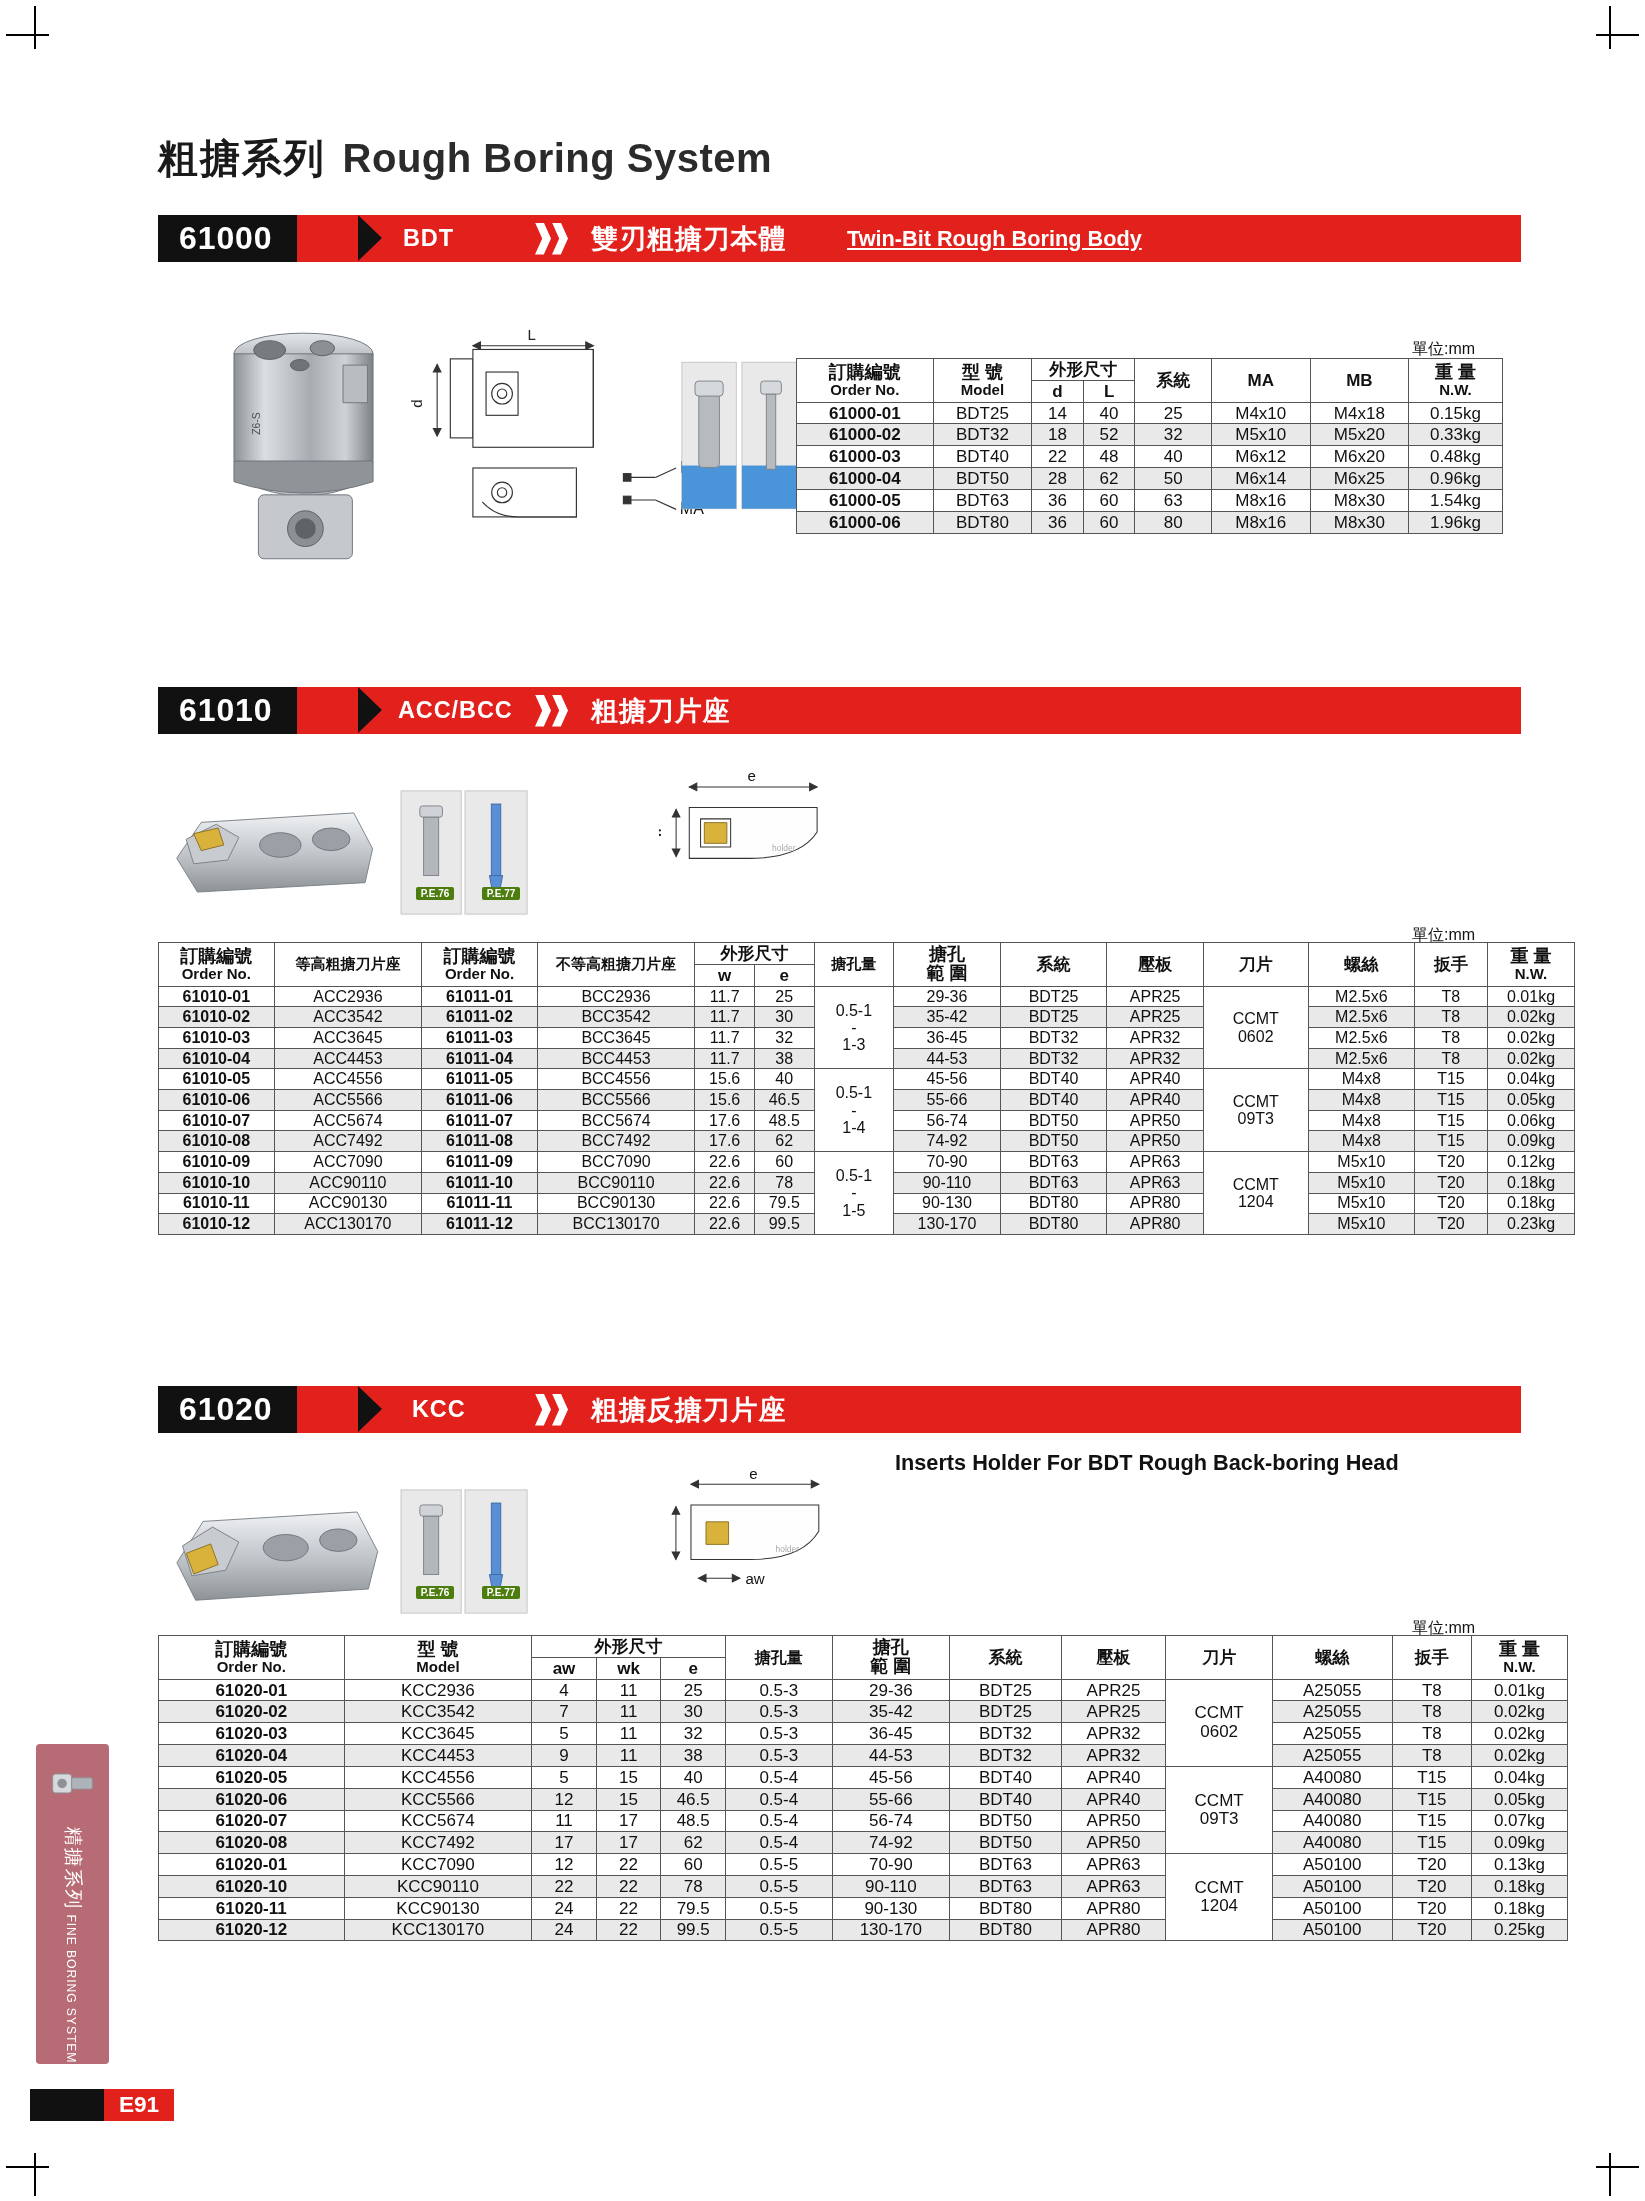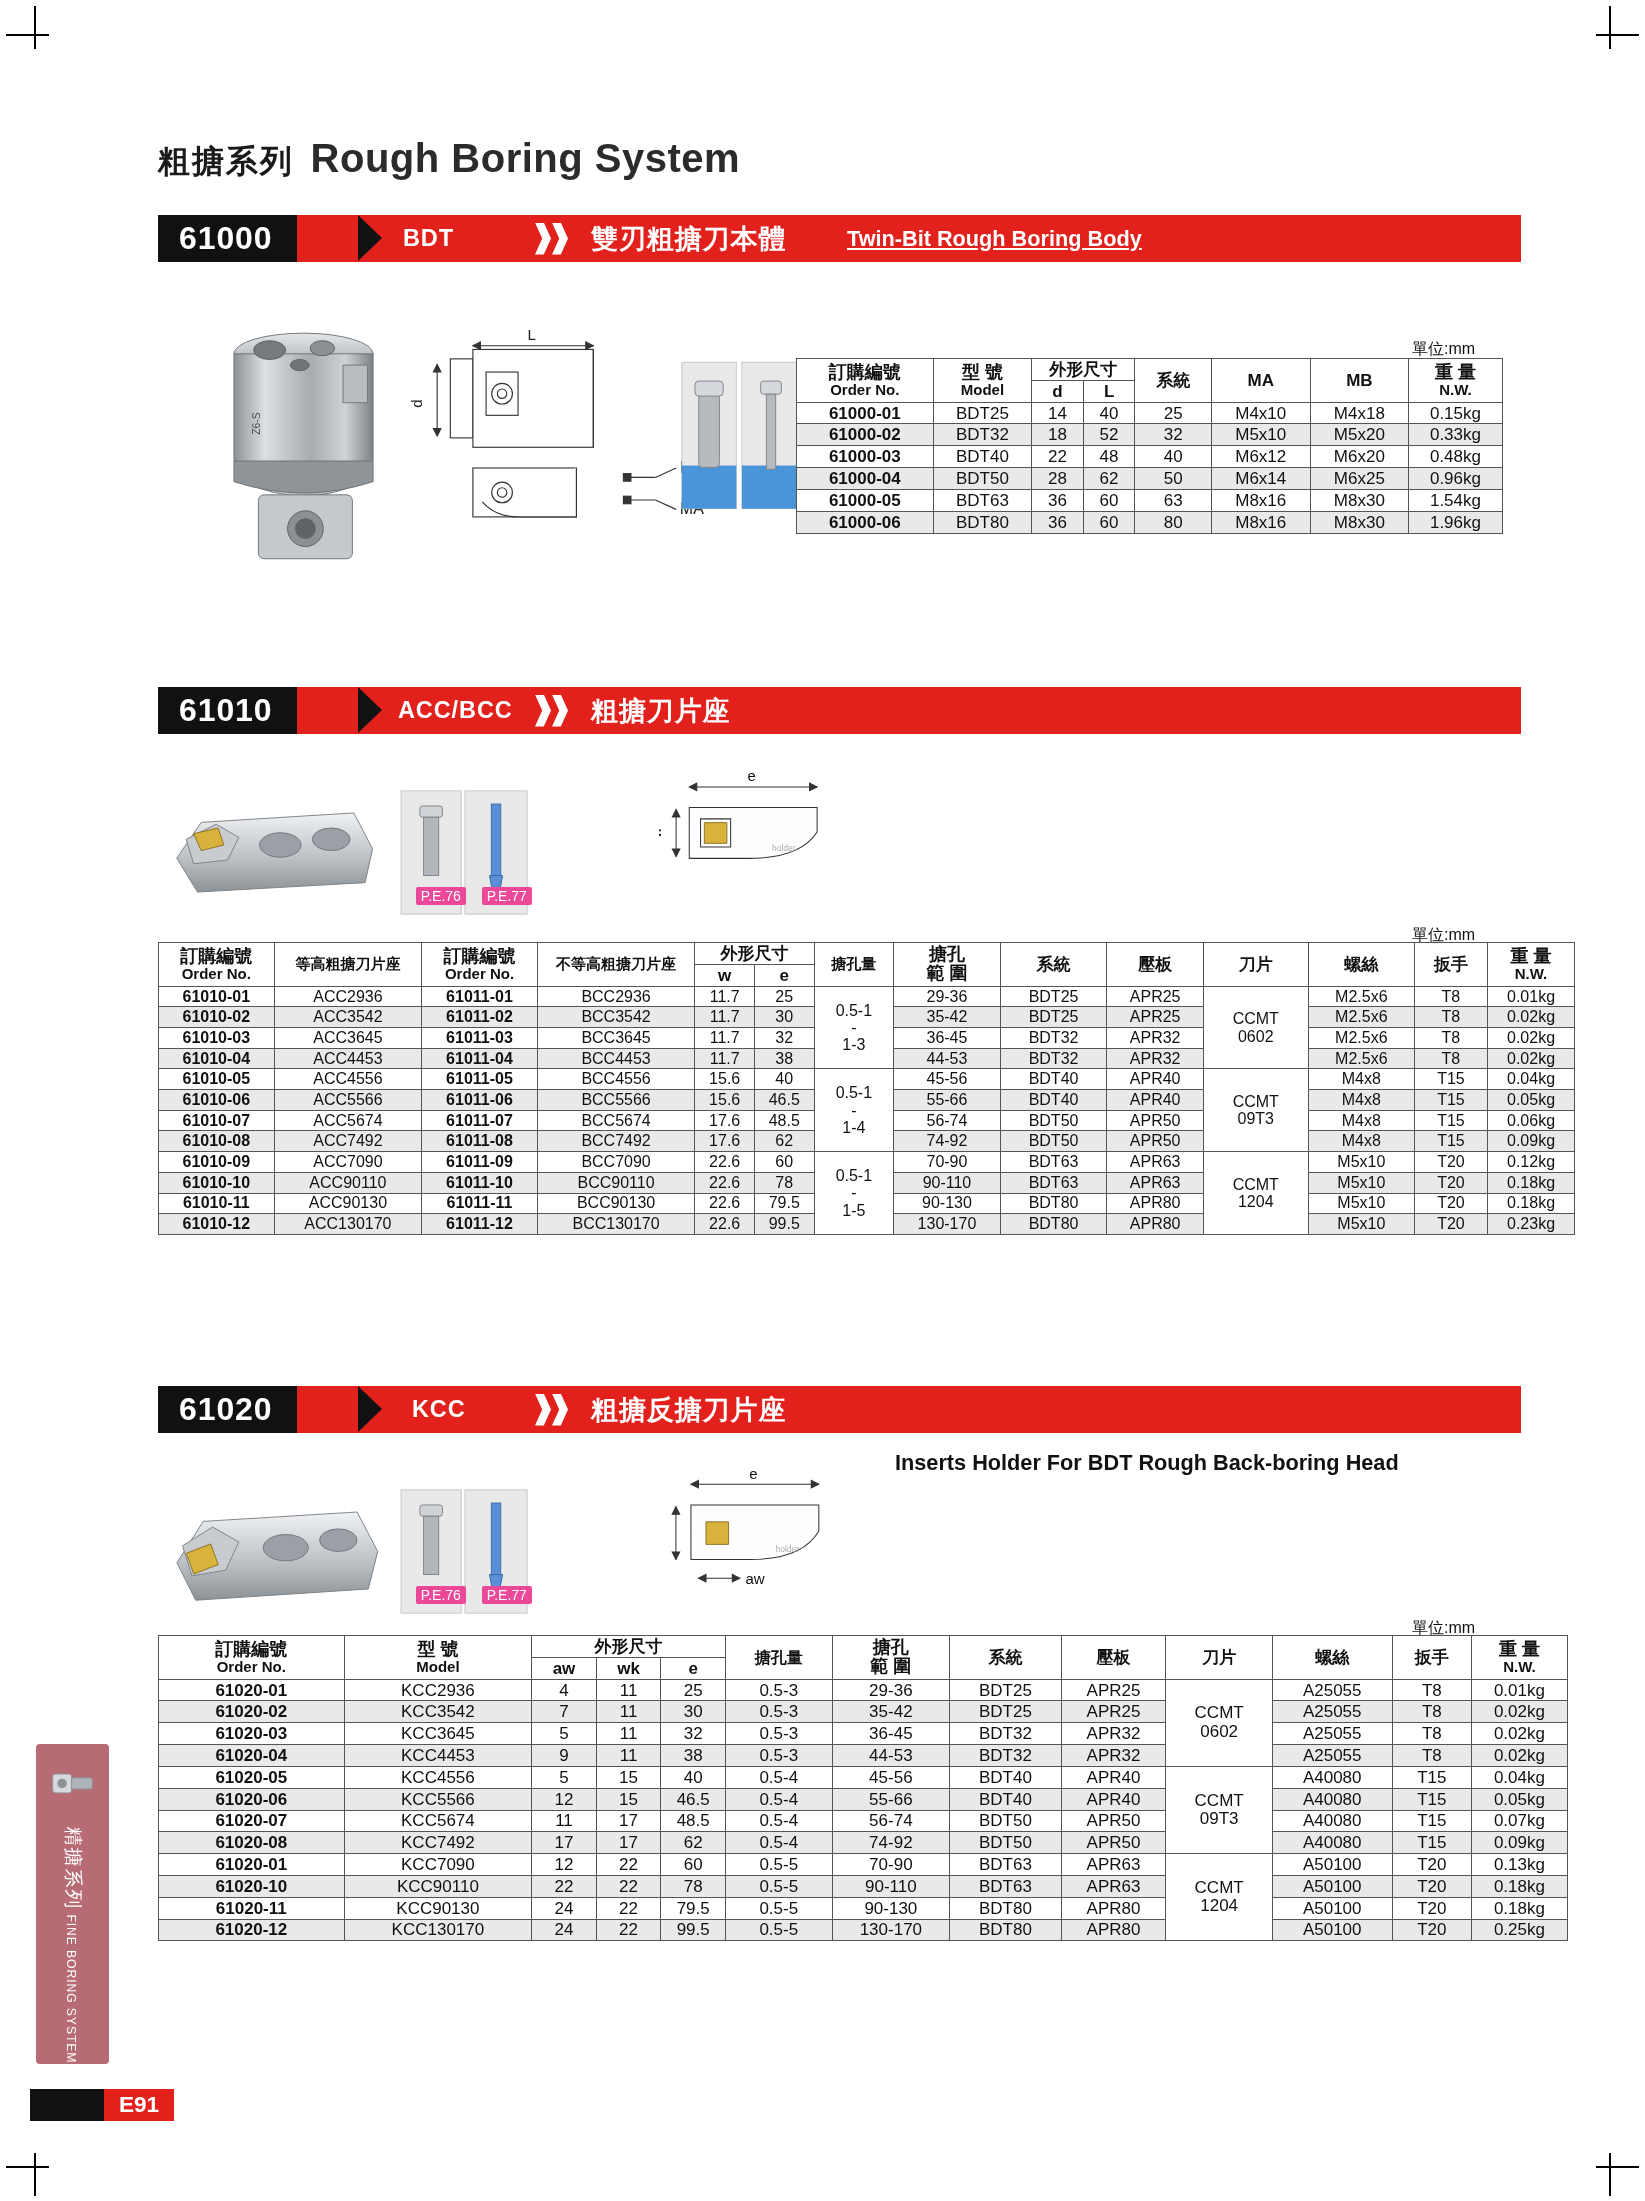--- a/index.html
+++ b/index.html
@@ -31,21 +31,21 @@
 
   
   .main-title {
     position: absolute;
     left: 158px; top: 104px;
     display: flex;
     align-items: baseline;
     gap: 17px;
   }
   .main-title .cn {
-    font-size: 32px;
+    font-size: 40px;
     font-weight: bold;
     letter-spacing: 1.9px;
     color: #1a1a1a;
   }
   .main-title .en {
     font-size: 40px;
     font-weight: bold;
     color: #2b2b2b;
     letter-spacing: 0.5px;
     margin-top: 32px;
@@ -176,24 +176,24 @@
   table.spec td.ord {
     font-weight: bold;
   }
 
   
   .art {
     position: absolute;
   }
   .pe-tag {
     position: absolute;
-    background: #ec4899;
+    background: #4d7c0f;
     color: #fff;
-    font-size: 14px;
-    font-weight: normal;
+    font-size: 10px;
+    font-weight: bold;
     padding: 0.9px 4.7px;
     border-radius: 1.9px;
   }
 
   
   .side-tab {
     position: absolute;
     left: 36px; top: 1744px;
     width: 73px; height: 320px;
     background: #b76b74;

